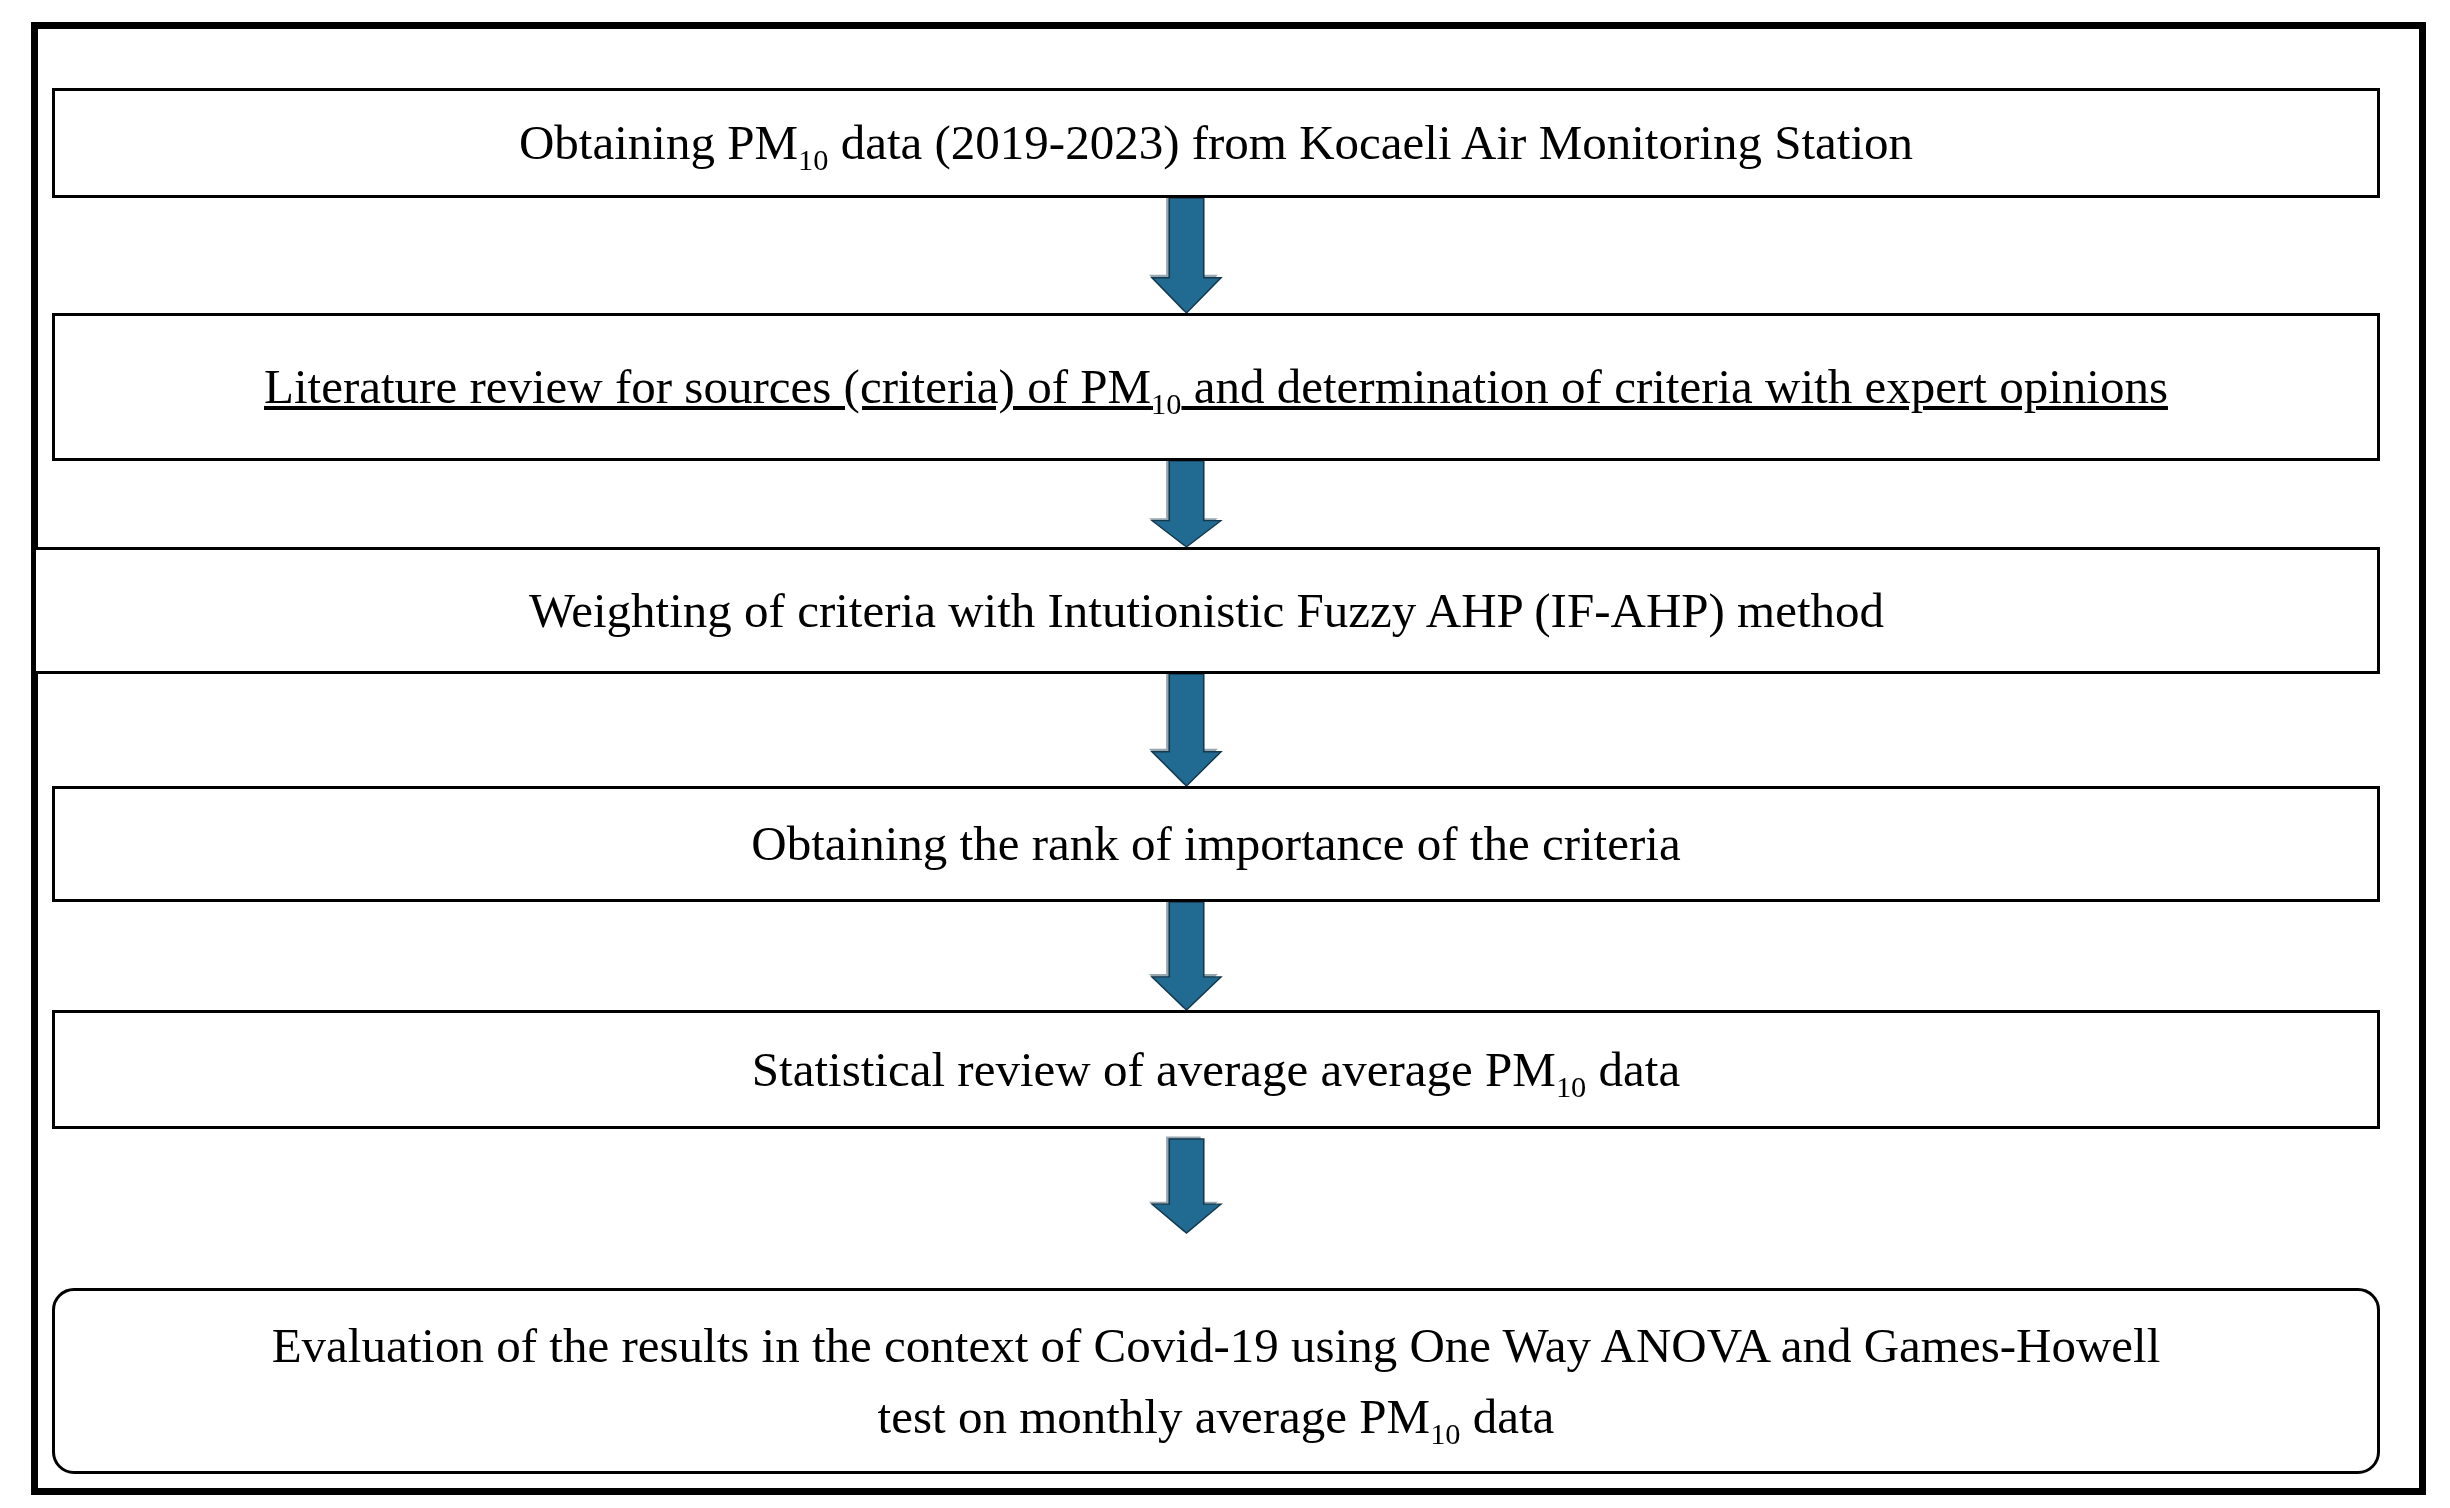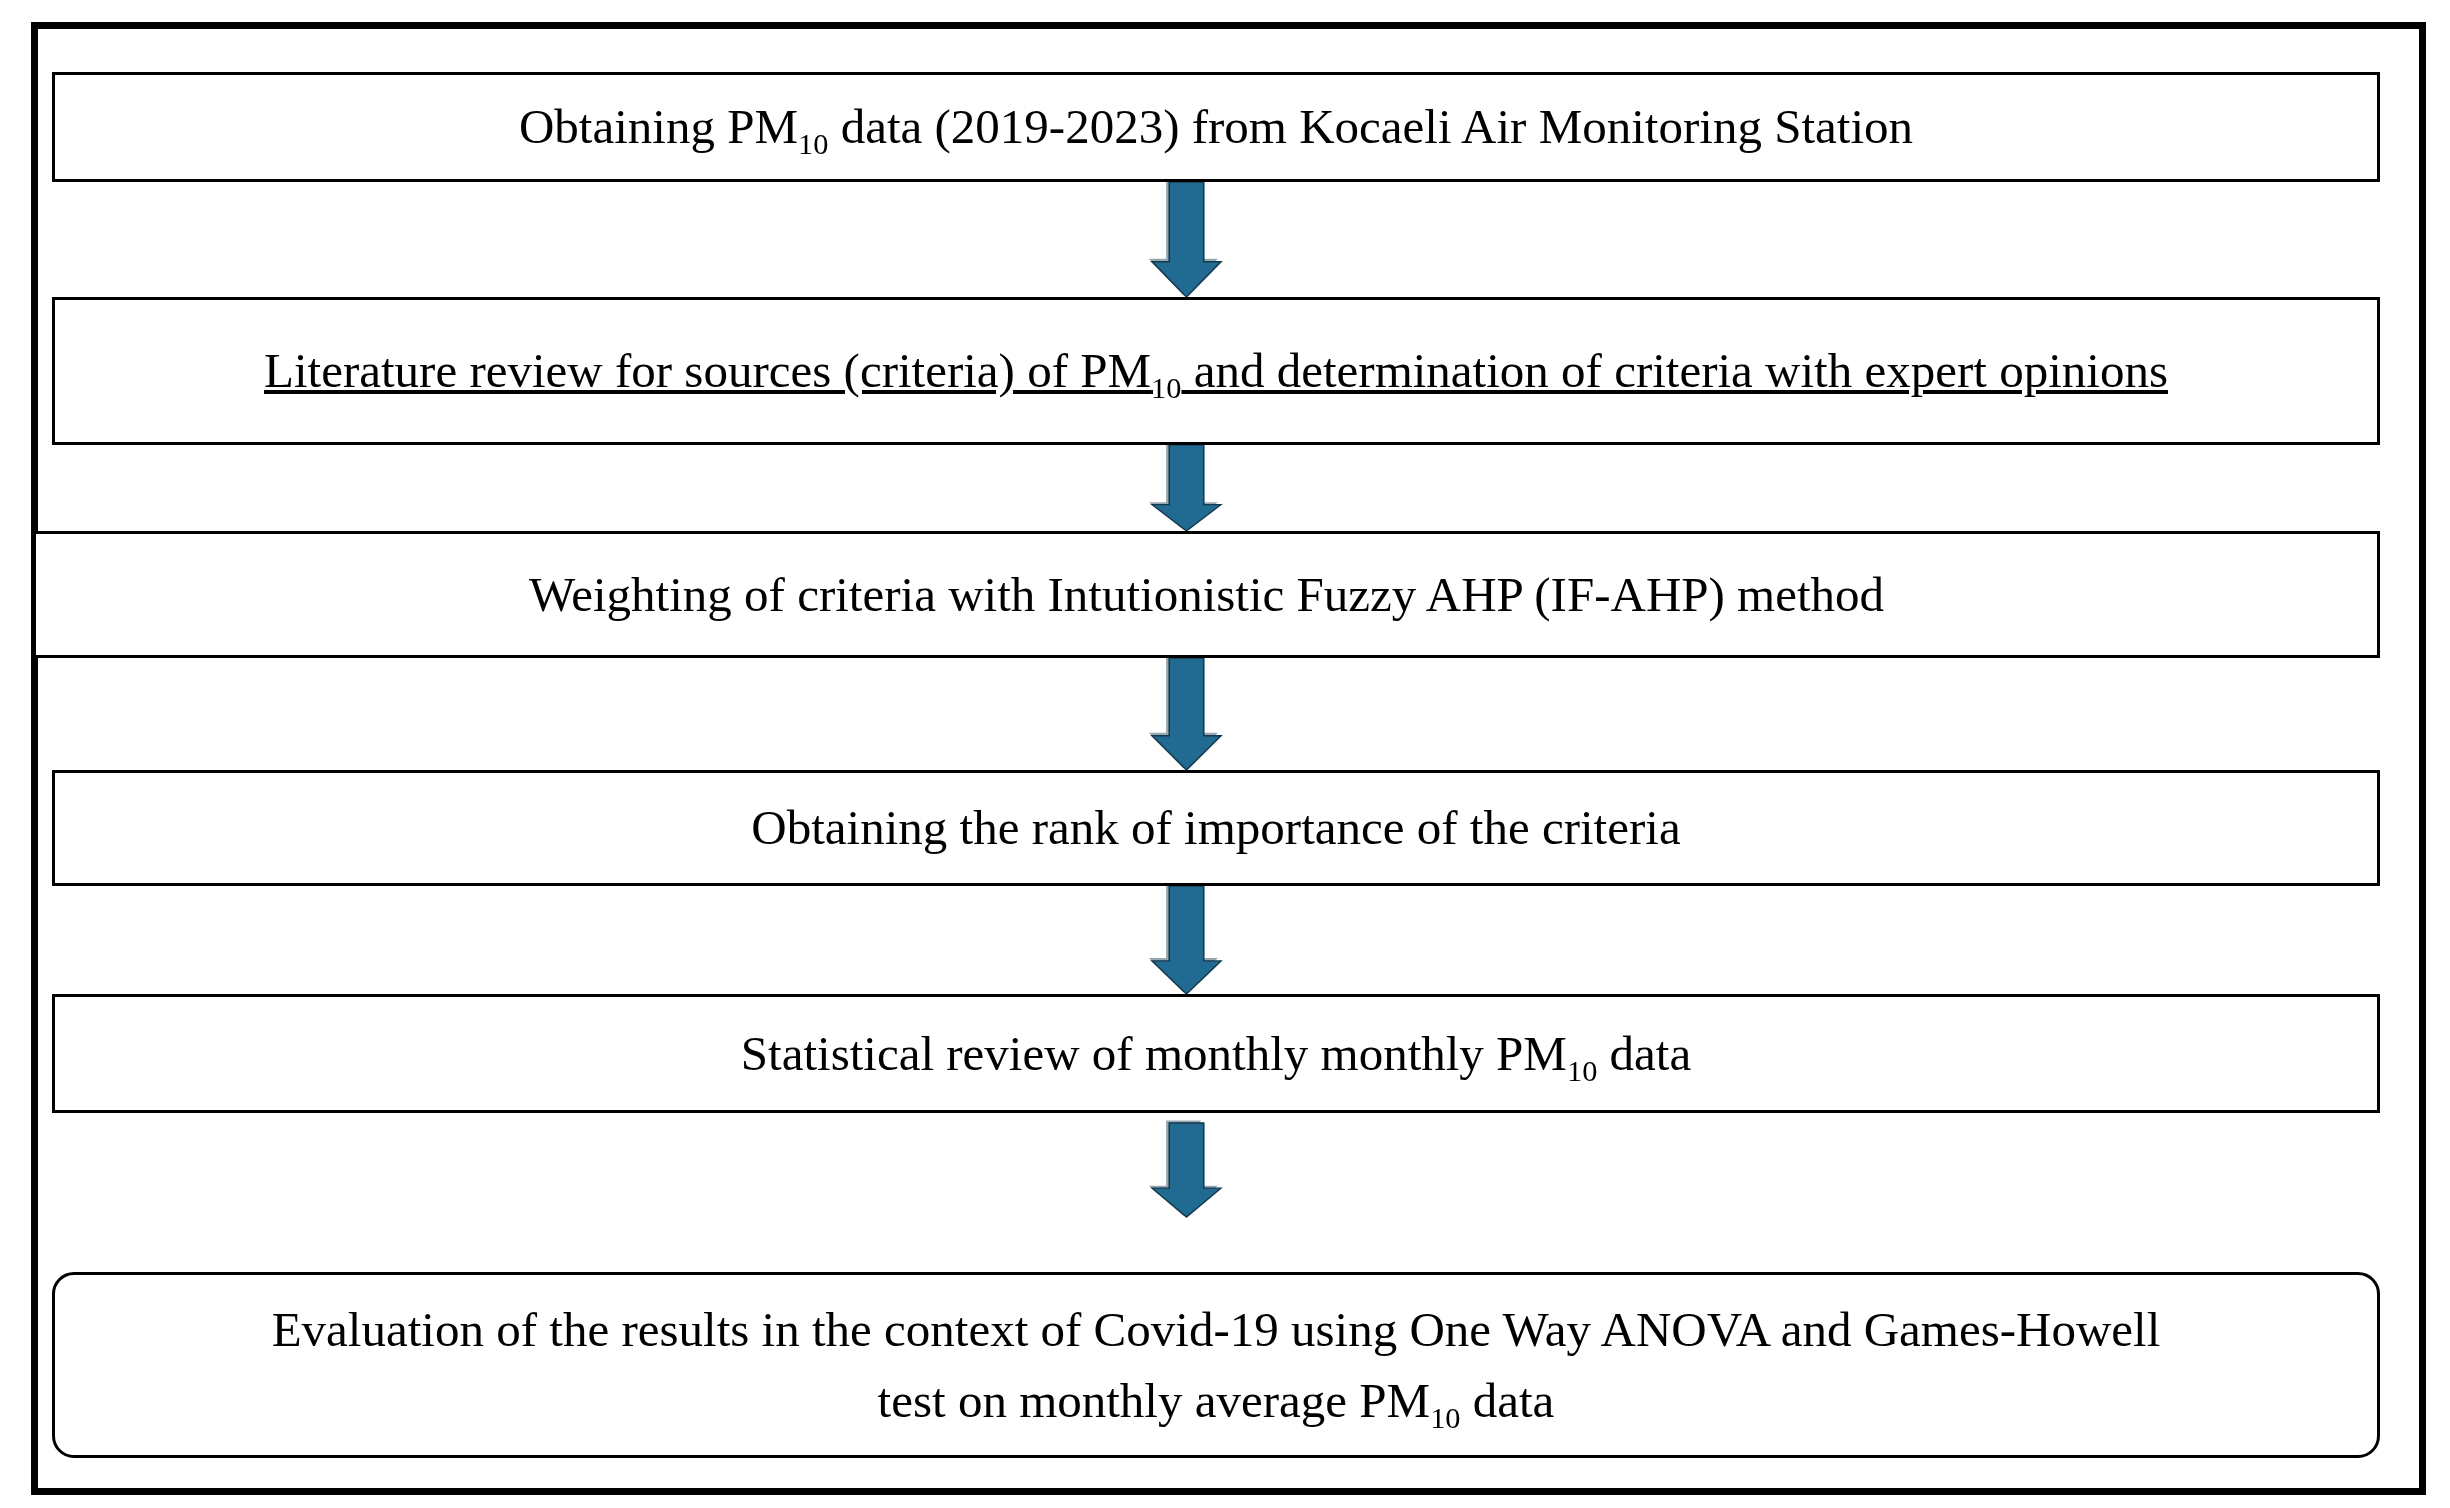--- a/index.html
+++ b/index.html
@@ -7,21 +7,21 @@
     width:2450px;height:1509px;position:relative;background:#ffffff;
     font-family:"Liberation Serif","DejaVu Serif",serif;color:#000;
     overflow:hidden;
   }
   .frame{
     position:absolute;left:31px;top:22px;right:23.6px;bottom:14px;
     border:7px solid var(--frame-border,#000);
     box-sizing:border-box;pointer-events:none;
   }
   .flow{
-    position:absolute;left:52px;top:20px;right:70px;
+    position:absolute;left:52px;top:36px;right:70px;
     display:flex;flex-direction:column;
   }
   .box{
     box-sizing:border-box;border:3.9px solid var(--box-border,#000);
     background:var(--box-fill,#fff);
     display:flex;align-items:center;justify-content:center;
     position:relative;z-index:2;
   }
   .box-text{
     margin:0;text-align:center;font-size:49px;line-height:1.45;color:#000;
@@ -89,21 +89,21 @@
   </div>
 
   <div class="gap g4">
     <svg class="arrow" viewBox="0 0 88 150" preserveAspectRatio="none" aria-hidden="true">
       <polygon class="edge" points="18,-4 62,-4 62,100 84,100 40,148 -4,100 18,100"></polygon>
       <polygon class="body" points="22,0 66,0 66,104 88,104 44,150 0,104 22,104"></polygon>
     </svg>
   </div>
 
   <div class="box b5">
-    <p class="box-text"><span>Statistical review of monthly monthly PM</span><sub>10</sub><span> data</span></p>
+    <p class="box-text"><span>Statistical review of average average PM</span><sub>10</sub><span> data</span></p>
   </div>
 
   <div class="gap g5">
     <svg class="arrow" viewBox="0 0 88 150" preserveAspectRatio="none" aria-hidden="true">
       <polygon class="edge" points="18,-4 62,-4 62,100 84,100 40,148 -4,100 18,100"></polygon>
       <polygon class="body" points="22,0 66,0 66,104 88,104 44,150 0,104 22,104"></polygon>
     </svg>
   </div>
 
   <div class="box b6">

